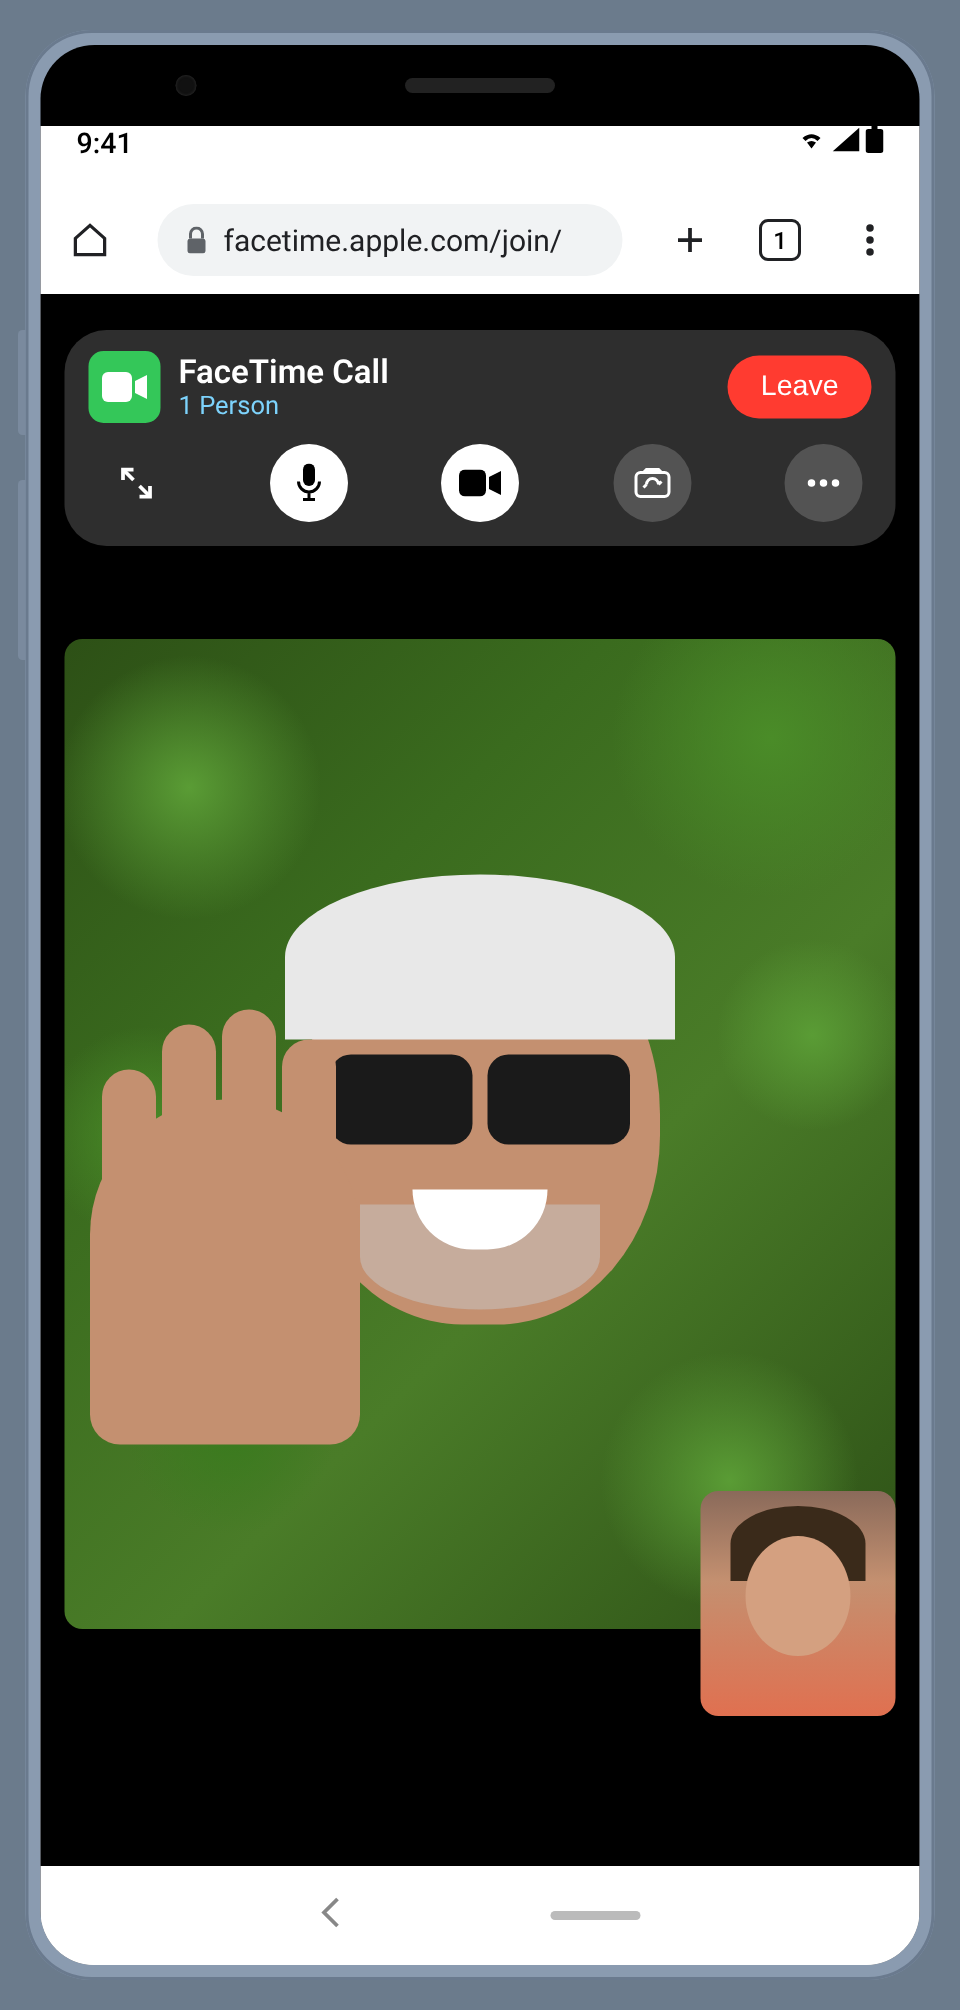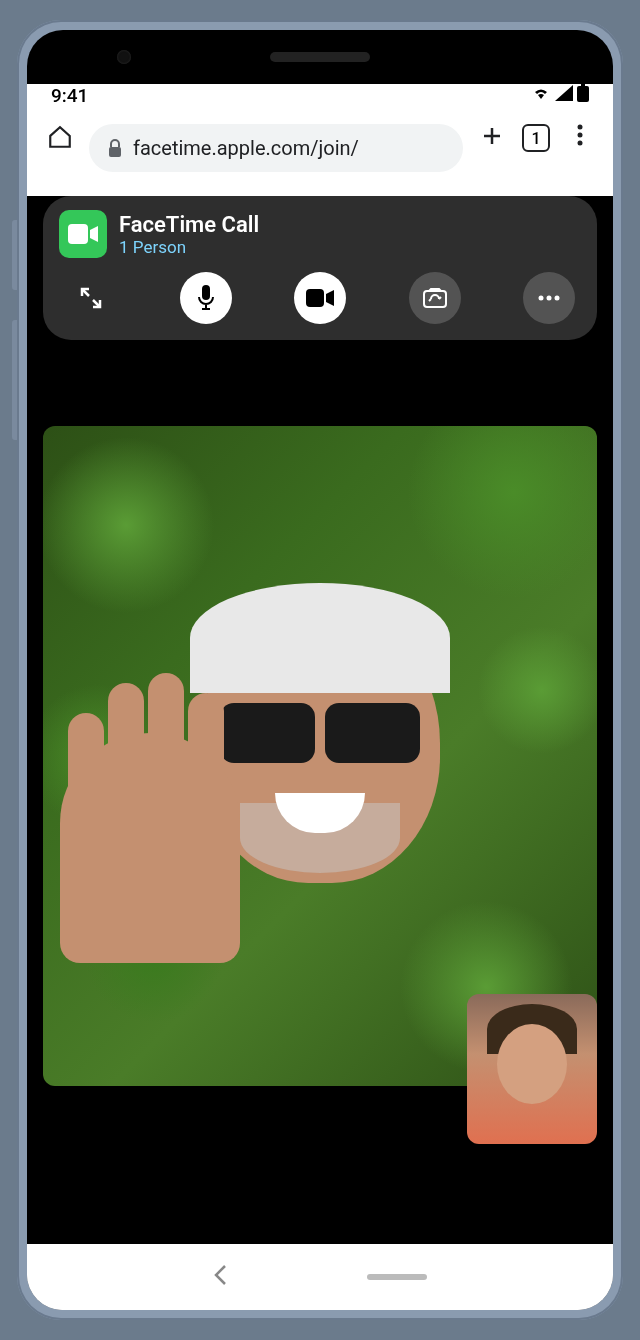--- a/index.html
+++ b/index.html
@@ -72,22 +72,23 @@
     }
     .status-icons {
       display: flex;
       gap: 4px;
       align-items: center;
     }
     .browser-bar {
       height: 72px;
       background: #fff;
       display: flex;
+      align-items: center;
       padding: 0 18px;
-      gap: 14px;
+      gap: 30px;
     }
     .url-pill {
       flex: 1;
       height: 48px;
       background: #f1f3f4;
       border-radius: 24px;
       display: flex;
       align-items: center;
       padding: 0 18px;
       gap: 10px;
@@ -118,21 +119,21 @@
       font-weight: 500;
     }
     .content {
       flex: 1;
       background: #000;
       position: relative;
       overflow: hidden;
     }
     .call-card {
       position: absolute;
-      top: 0; left: 16px; right: 16px;
+      top: 24px; left: 16px; right: 16px;
       background: rgba(50,50,50,0.92);
       border-radius: 28px;
       padding: 14px 16px 16px 16px;
     }
     .call-header {
       display: flex;
       align-items: center;
       gap: 12px;
     }
     .ft-icon {
@@ -375,20 +376,21 @@
             <div class="ft-icon">
               <svg width="30" height="20" viewBox="0 0 30 20" fill="#fff">
                   <rect x="0" y="0" width="20" height="20" rx="4"></rect>
                   <path d="M22 6 L30 2 V18 L22 14 Z"></path>
                 </svg>
             </div>
             <div class="call-title-block">
               <div class="call-title">FaceTime Call</div>
               <div class="call-sub">1 Person</div>
             </div>
+            <button class="leave-btn">Leave</button>
           </div>
           <div class="controls-row">
             <button class="ctrl-btn ctrl-clear">
               <svg width="22" height="22" viewBox="0 0 22 22" fill="none" stroke="#fff" stroke-width="2.5">
                   <path d="M2 9 V2 H9 M20 13 V20 H13"></path>
                   <path d="M2 2 L9 9 M20 20 L13 13"></path>
                 </svg>
             </button>
             <button class="ctrl-btn ctrl-white">
               <svg width="18" height="26" viewBox="0 0 18 26" fill="#000">

